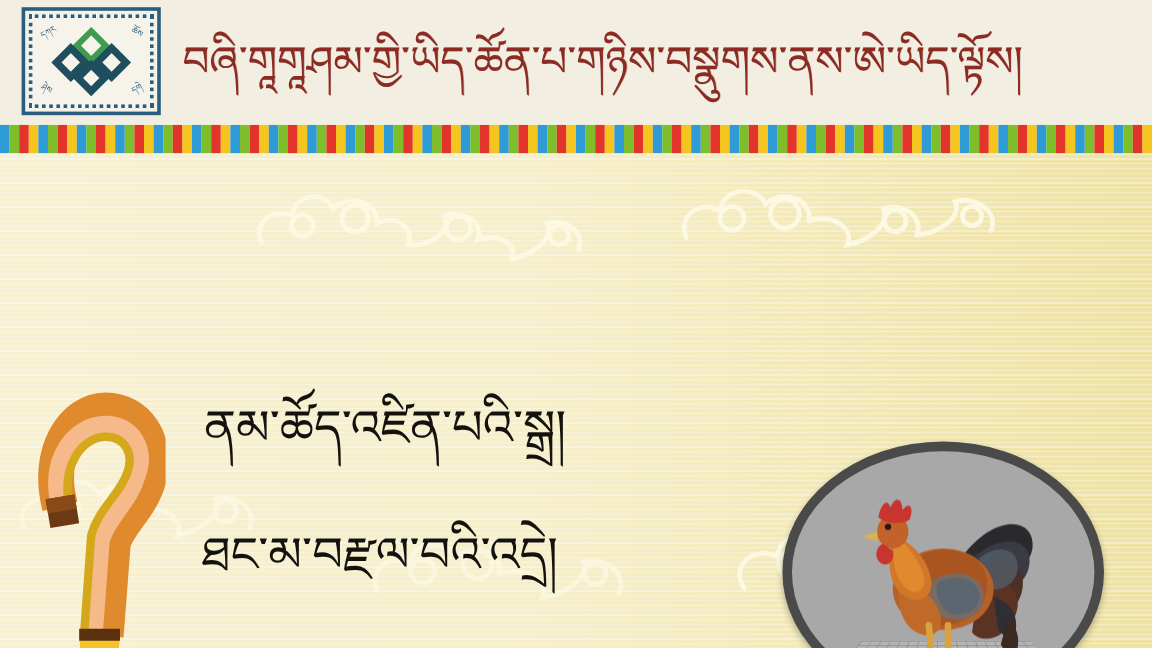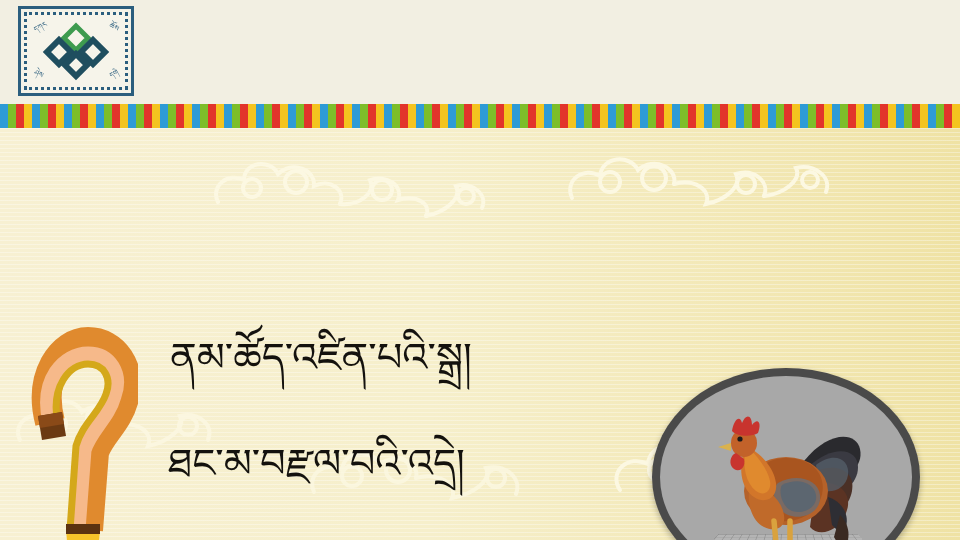--- a/index.html
+++ b/index.html
@@ -161,20 +161,21 @@
             <path d="M52 26 L58 32 L52 38 L46 32 Z"></path>
             <path d="M35 40 L40 45 L35 50 L30 45 Z"></path>
           </g>
           <g fill="#F6F4EA">
             <path d="M35 12 L41 18 L35 24 L29 18 Z"></path>
           </g>
         </svg>
       </div>
     </div>
 
+    <div class="header-title">བཞི་གཱགཱཤམ་གྱི་ཡིད་ཚོན་པ་གཉིས་བསྣུགས་ནས་ཨེ་ཡིད་ལྟོས།</div>
   </div>
 
   <div class="stripe-bar" id="stripeBar">
       <div class="stripe-unit" style="left: 0px;">
         <i class="s-blue" style="background: rgb(46, 155, 214);"></i>
         <i class="s-green" style="background: rgb(125, 190, 42);"></i>
         <i class="s-red" style="background: rgb(226, 52, 43);"></i>
         <i class="s-yellow" style="background: rgb(244, 196, 31);"></i>
       </div>
       <div class="stripe-unit" style="left: 32px;">

